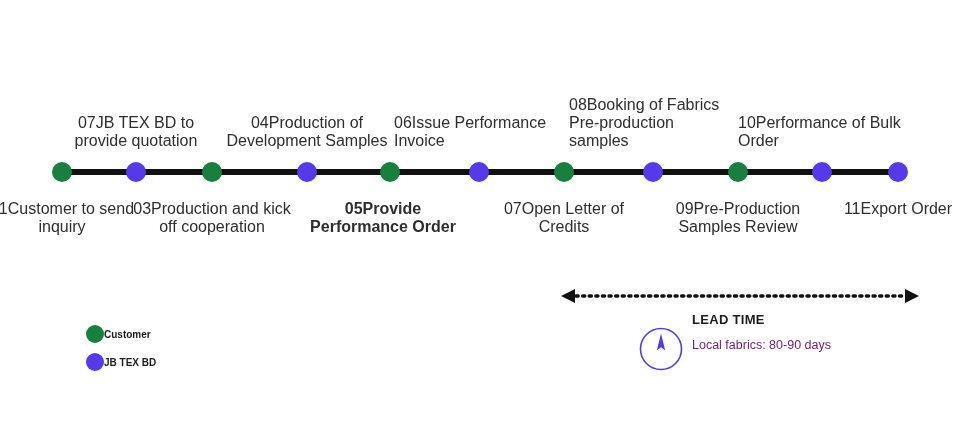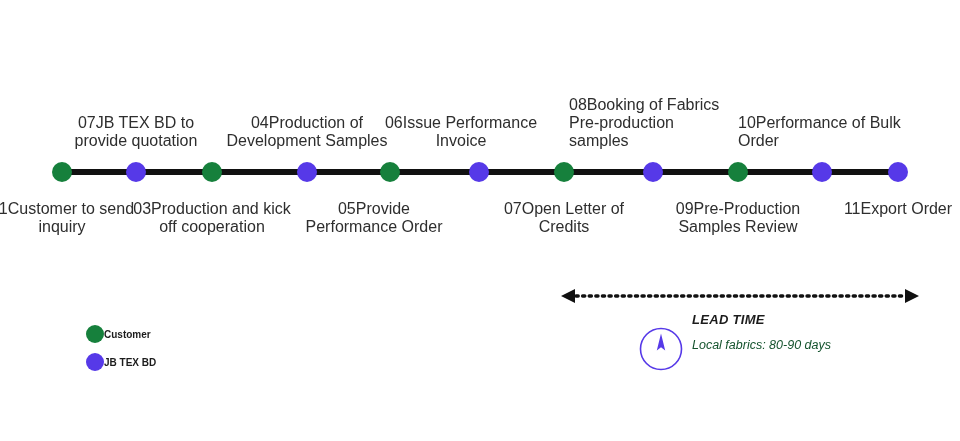--- a/index.html
+++ b/index.html
@@ -90,41 +90,40 @@
     top: 288px;
     width: 358px;
     height: 16px;
   }
   #leadtime-block {
     position: absolute;
     left: 638px;
     top: 312px;
     display: flex;
     align-items: flex-start;
-    font-style: italic;
   }
   #gauge-icon {
     width: 46px;
     height: 46px;
     flex: 0 0 auto;
     margin-top: 14px;
   }
   #leadtime-text {
     margin-left: 8px;
   }
   #leadtime-title {
     font-size: 13px;
     font-weight: bold;
     color: #1c1c1c;
     letter-spacing: 0.3px;
     margin-bottom: 9px;
   }
   .leadtime-line {
     font-size: 12.5px;
-    color: #14532d;
+    color: #701a75;
     line-height: 1.5;
     white-space: nowrap;
   }
 </style>
 </head>
 <body>
 
 <div id="timeline-section">
 
   <div id="timeline-axis"></div>
@@ -138,28 +137,28 @@
       <div class="tl-node jbtex" style="left: 479px;"></div>
       <div class="tl-node customer" style="left: 564px;"></div>
       <div class="tl-node jbtex" style="left: 653px;"></div>
       <div class="tl-node customer" style="left: 738px;"></div>
       <div class="tl-node jbtex" style="left: 822px;"></div>
       <div class="tl-node jbtex" style="left: 898px;"></div>
     </div>
   <div id="timeline-labels-above">
       <div class="above-wrap" style="left: 136px; width: 168px; margin-left: -84px; text-align: center; position: absolute; height: auto; top: 114px;"><span class="num">07</span><span class="desc">JB TEX BD to provide quotation</span></div>
       <div class="above-wrap" style="left: 307px; width: 168px; margin-left: -84px; text-align: center; position: absolute; height: auto; top: 114px;"><span class="num">04</span><span class="desc">Production of Development Samples</span></div>
-      <div class="above-wrap" style="left: 461px; width: 168px; margin-left: -84px; text-align: center; position: absolute; height: auto; top: 114px;"><span class="num">06</span><span class="desc">Issue Performance Invoice</span></div>
+      <div class="above-wrap" style="left: 478px; width: 168px; margin-left: -84px; text-align: left; position: absolute; height: auto; top: 114px;"><span class="num">06</span><span class="desc">Issue Performance Invoice</span></div>
       <div class="above-wrap" style="left: 653px; width: 168px; margin-left: -84px; text-align: left; position: absolute; height: auto; top: 96px;"><span class="num">08</span><span class="desc">Booking of Fabrics Pre-production samples</span></div>
       <div class="above-wrap" style="left: 822px; width: 168px; margin-left: -84px; text-align: left; position: absolute; height: auto; top: 114px;"><span class="num">10</span><span class="desc">Performance of Bulk Order</span></div>
     </div>
   <div id="timeline-labels-below">
       <div class="below-wrap" style="left: 62px; width: 168px; margin-left: -84px; text-align: center;"><span class="num">01</span><span class="desc">Customer to send inquiry</span></div>
       <div class="below-wrap" style="left: 212px; width: 168px; margin-left: -84px; text-align: center;"><span class="num">03</span><span class="desc">Production and kick off cooperation</span></div>
-      <div class="below-wrap" style="left: 374px; width: 168px; margin-left: -84px; text-align: center;"><span class="num">05</span><span class="desc">Provide Performance Order</span></div>
+      <div class="below-wrap" style="left: 383px; width: 168px; margin-left: -84px; text-align: center; font-weight: bold;"><span class="num">05</span><span class="desc">Provide Performance Order</span></div>
       <div class="below-wrap" style="left: 564px; width: 168px; margin-left: -84px; text-align: center;"><span class="num">07</span><span class="desc">Open Letter of Credits</span></div>
       <div class="below-wrap" style="left: 738px; width: 168px; margin-left: -84px; text-align: center;"><span class="num">09</span><span class="desc">Pre-Production Samples Review</span></div>
       <div class="below-wrap" style="left: 898px; width: 168px; margin-left: -84px; text-align: center;"><span class="num">11</span><span class="desc">Export Order</span></div>
     </div>
 
 </div>
 
 <div id="legend">
     <div class="legend-row">
       <span class="legend-dot customer"></span>

